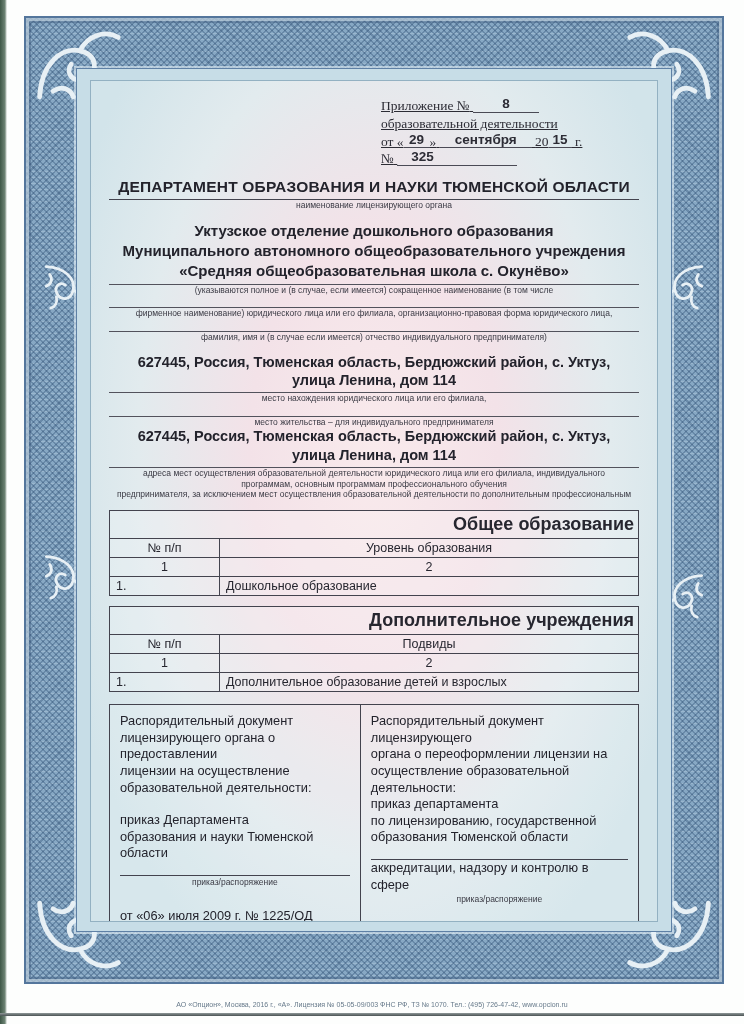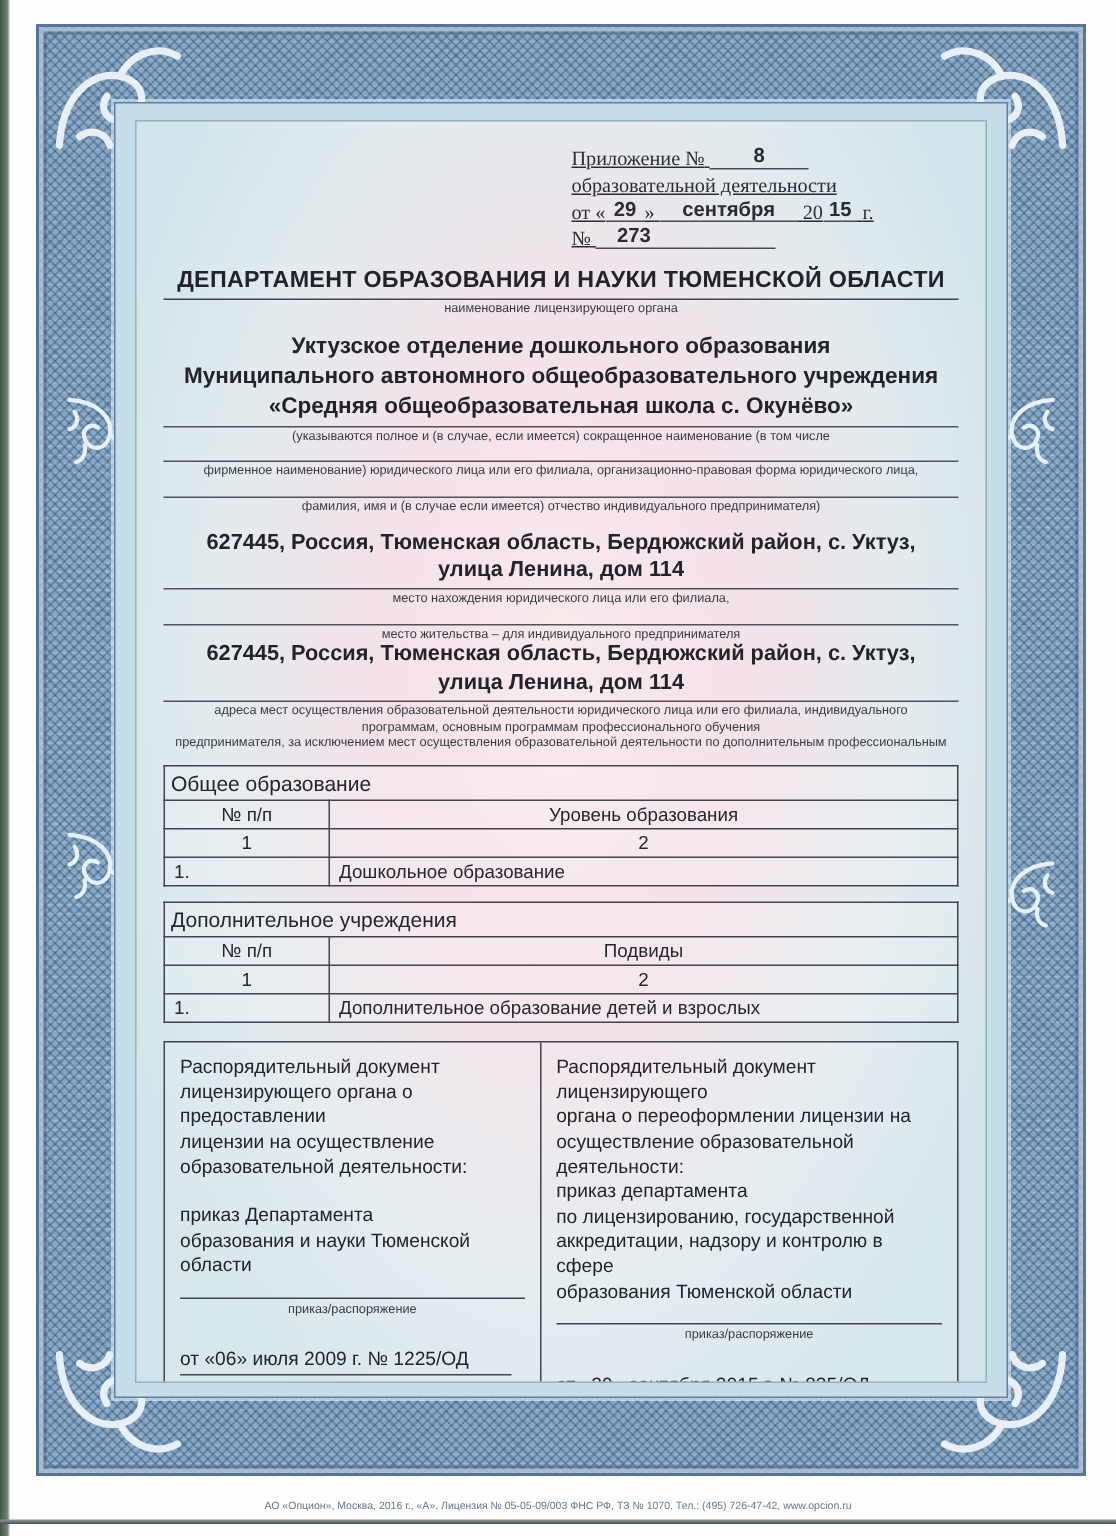--- a/index.html
+++ b/index.html
@@ -47,21 +47,21 @@
   .org .bold-line { font-size:15px; line-height:1.35; }
   .org .u { border-bottom:1px solid #52525c; padding-bottom:2px; }
 
   .addr .bold-line { font-size:14.5px; line-height:1.3; }
 
   .cap-rule { margin-top:12px; }
 
   
   table.lic { width:100%; border-collapse:collapse; margin-top:10px; background:rgba(255,255,255,.18); }
   table.lic td { border:1px solid #43434e; font-size:12.5px; color:#26262f; padding:2px 6px; }
-  table.lic .t-title { text-align:left; font-weight:normal; font-size:14px; padding:3px 4px; }
+  table.lic .t-title { text-align:right; font-weight:bold; font-size:18px; padding:3px 4px; }
   table.lic .c { text-align:center; }
   table.lic .num-col { width:110px;margin-top:28px; }
 
   
   .orders { display:flex; border:1.5px solid #43434e; margin-top:12px; background:rgba(255,255,255,.12); }
   .ocol { padding:8px 10px 10px; font-size:12.8px; color:#23232c; line-height:1.3; }
   .ocol.left { width:47.5%; border-right:1.5px solid #43434e; }
   .ocol.right { flex:1; }
   .oline { display:block; }
   .u-full { border-bottom:1px solid #43434e; padding-bottom:13px; }
@@ -127,21 +127,21 @@
         </div>
         <div>образовательной деятельности</div>
         <div>
           <span>от «</span><span class="fill" style="min-width:26px">29</span><span>»</span>
           <span class="fill" style="min-width:92px">сентября</span>
           <span>20</span><span class="fill" style="min-width:22px">15</span>
           <span>г.</span>
         </div>
         <div>
           <span>№</span>
-          <span class="fill" style="min-width:120px;text-align:left;padding-left:14px">273</span>
+          <span class="fill" style="min-width:120px;text-align:left;padding-left:14px">325</span>
         </div>
       </div>
 
       <div class="authority">
         <div class="bold-line name">ДЕПАРТАМЕНТ ОБРАЗОВАНИЯ И НАУКИ ТЮМЕНСКОЙ ОБЛАСТИ</div>
         <div class="cap">наименование лицензирующего органа</div>
       </div>
 
       <div class="org">
         <div class="bold-line">Уктузское отделение дошкольного образования</div>
@@ -221,22 +221,22 @@
           <span class="oline u-full">образования и науки Тюменской области</span>
           <div class="ocap">приказ/распоряжение</div>
           <span class="order">от «06» июля 2009 г. № 1225/ОД</span>
         </div>
         <div class="ocol right">
           <span class="oline">Распорядительный документ лицензирующего</span>
           <span class="oline">органа о переоформлении лицензии на</span>
           <span class="oline">осуществление образовательной деятельности:</span>
           <span class="oline">приказ департамента</span>
           <span class="oline">по лицензированию, государственной</span>
+          <span class="oline u-full">образования Тюменской области</span>
           <span class="oline">аккредитации, надзору и контролю в сфере</span>
-          <span class="oline u-full">образования Тюменской области</span>
           <div class="ocap">приказ/распоряжение</div>
           <span class="order">от «29» сентября 2015 г. № 835/ОД</span>
 
         </div>
       </div>
 
     </div>
   </div>
 
   <div class="imprint">АО «Опцион», Москва, 2016 г., «А». Лицензия № 05-05-09/003 ФНС РФ, ТЗ № 1070. Тел.: (495) 726-47-42, www.opcion.ru</div>

